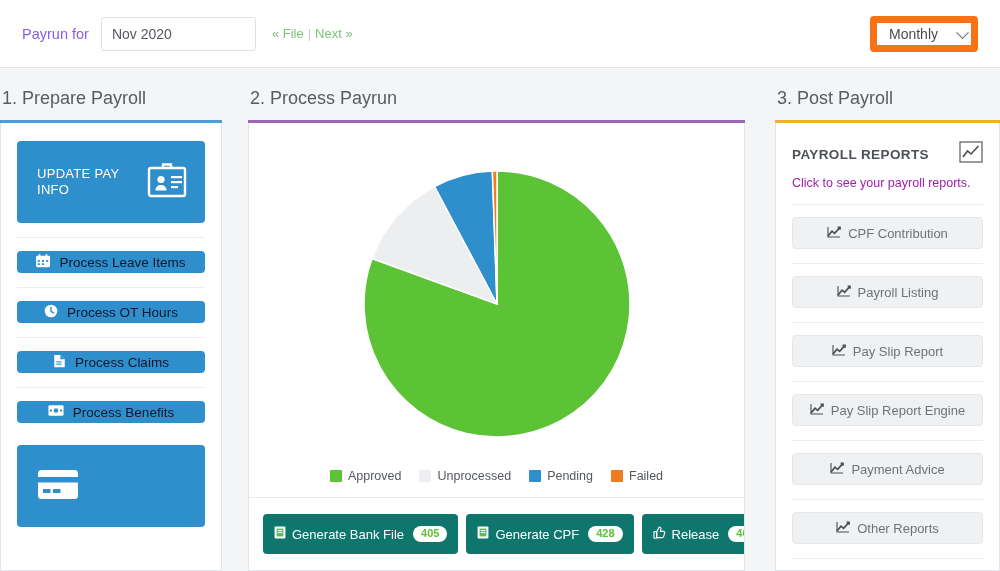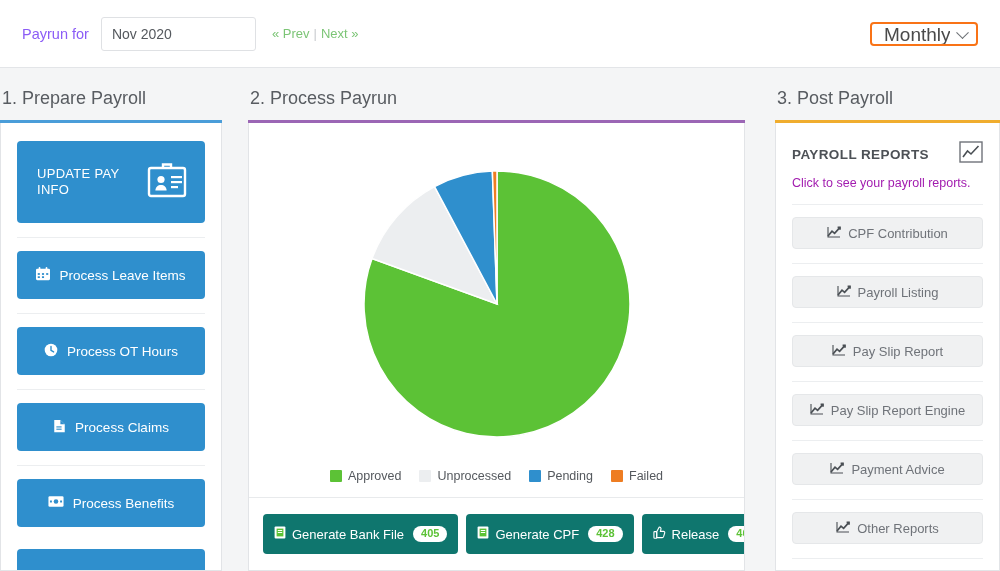--- a/index.html
+++ b/index.html
@@ -44,26 +44,26 @@
     margin-left: 16px;
     font-size: 13px;
     color: #7cc576;
     white-space: nowrap;
   }
   .navlinks a { color: #7cc576; text-decoration: none; }
   .navlinks .sep { color: #c8cbcf; margin: 0 4px; }
 
   .freq-select-wrap { margin-left: auto; position: relative; }
   .freq-select {
-    width: 108px; height: 24px;
-    border: 2px solid #f97316;
+    width: 108px; height: 36px;
+    border: 7px solid #f97316;
     border-radius: 4px;
     background: #fff;
     font-family: "Liberation Sans", sans-serif;
-    font-size: 19px;
+    font-size: 14px;
     color: #4a4a4a;
     padding: 0 26px 0 12px;
     outline: none;
     -webkit-appearance: none;
     appearance: none;
   }
   .freq-caret {
     position: absolute; right: 11px; top: 50%;
     transform: translateY(-50%);
     pointer-events: none;
@@ -125,26 +125,26 @@
   .big-btn svg { flex: none; }
 
   .btn-divider {
     height: 1px;
     background: #eceef0;
     margin: 14px 0 13px 0;
   }
   .row-btn {
     background: #2f8fcd;
     border-radius: 4px;
-    height: 48px;
+    height: 22px;
     display: flex;
     align-items: center;
     justify-content: center;
     gap: 9px;
-    color: #ffffff;
+    color: #0f172a;
     font-size: 13.5px;
     cursor: pointer;
   }
   .row-btn svg { flex: none; }
   .spacer-lg { height: 22px; }
 
   
   .c2-body {
     display: flex;
     flex-direction: column;
@@ -235,21 +235,21 @@
   }
   .report-btn svg { flex: none; }
 </style>
 </head>
 <body>
 
 <div class="topbar">
   <span class="payrun-label">Payrun for</span>
   <input class="period-input" type="text" value="Nov 2020" style="">
   <span class="navlinks">
-    <a href="#">« Prev</a><span class="sep">|</span><a href="#">Next »</a>
+    <a href="#">« File</a><span class="sep">|</span><a href="#">Next »</a>
   </span>
   <div class="freq-select-wrap">
     <select class="freq-select">
       <option>Monthly</option>
     </select>
     <span class="freq-caret"></span>
   </div>
 </div>
 
 <div class="columns">

